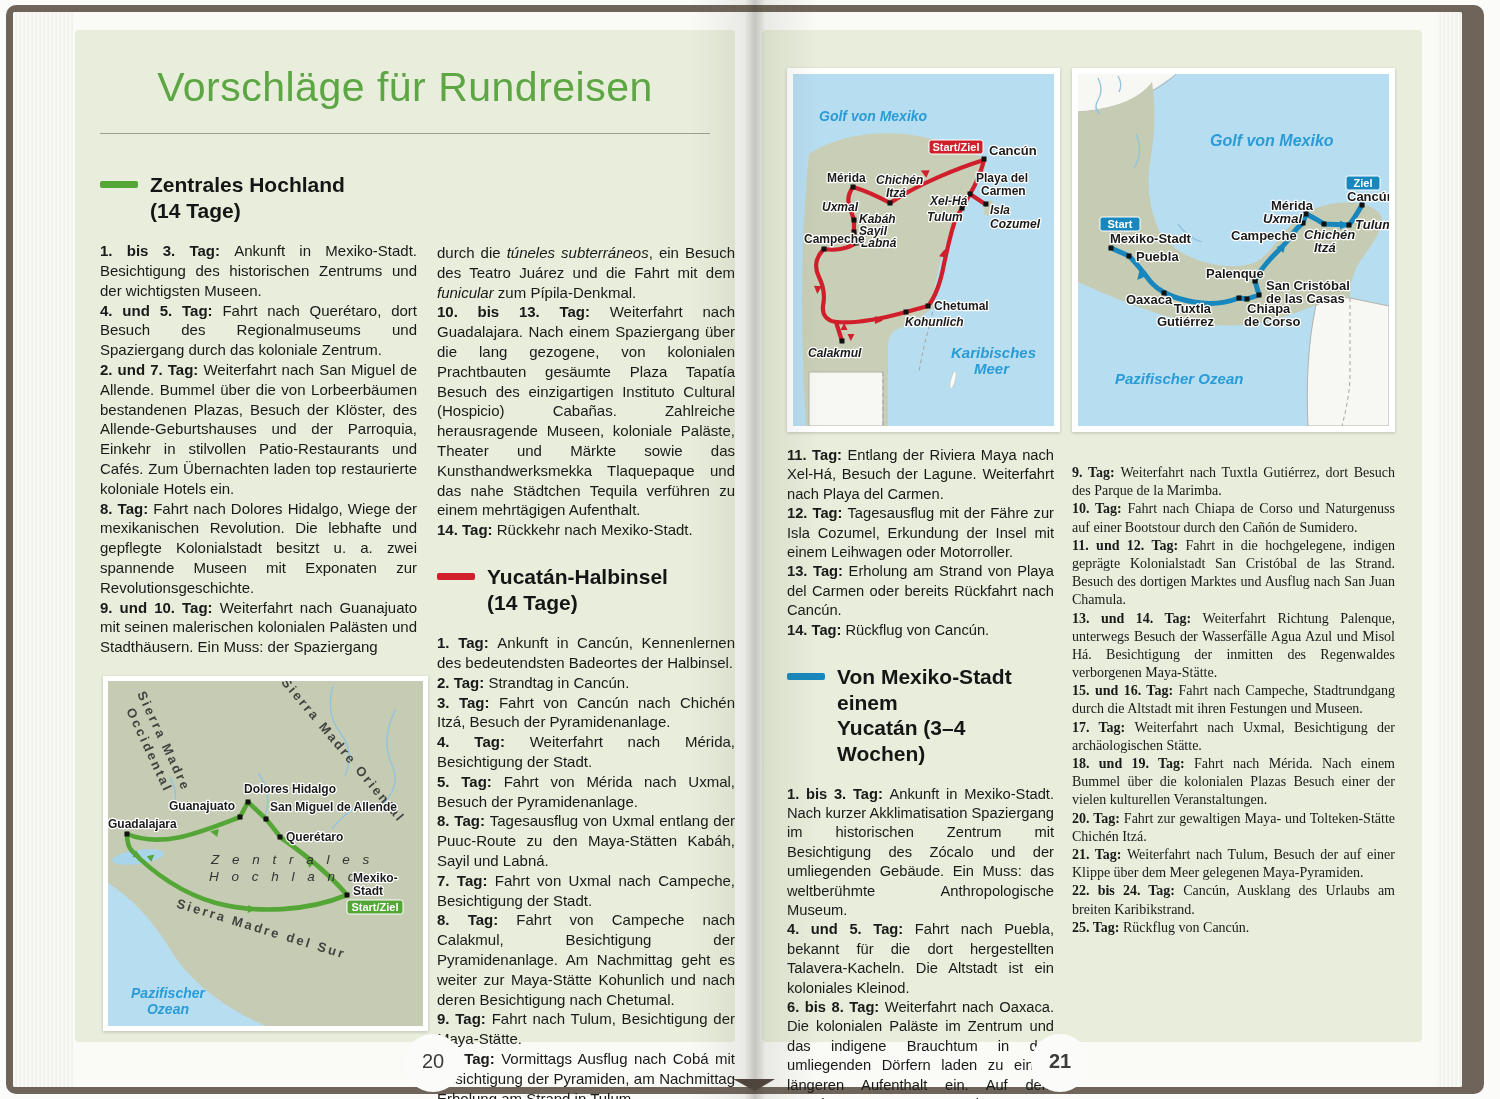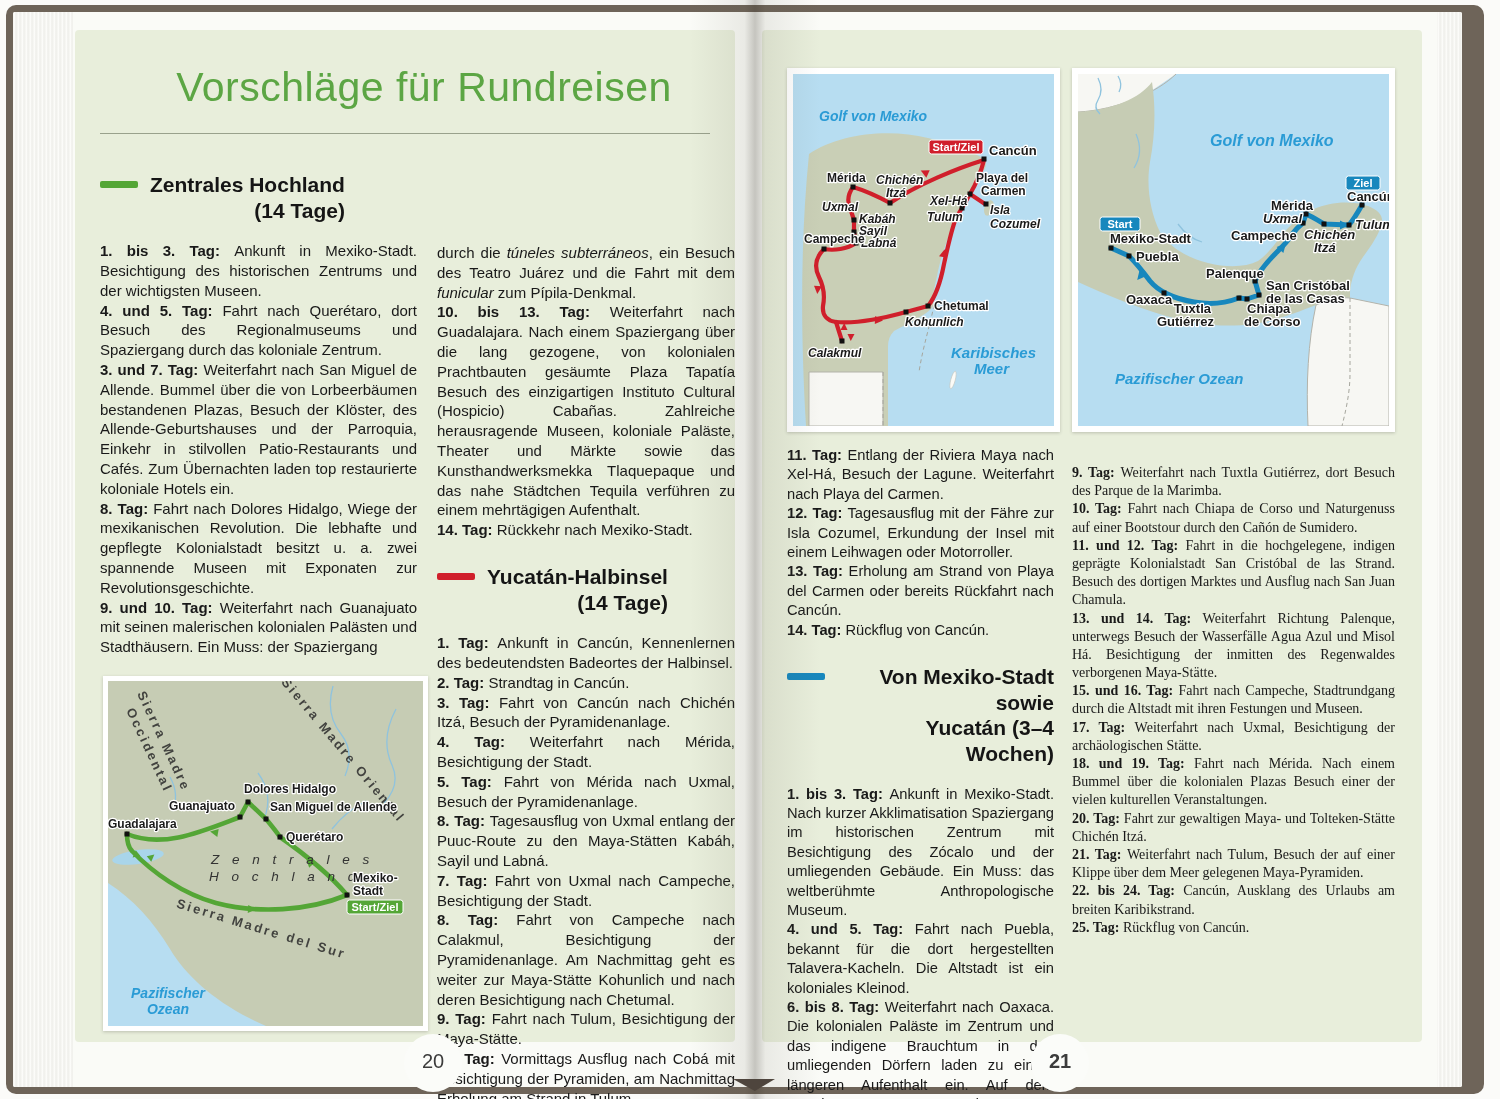--- a/index.html
+++ b/index.html
@@ -12,29 +12,29 @@
   .edge-right{position:absolute;right:0;top:0;bottom:0;width:25px;
     background:repeating-linear-gradient(90deg,#f4f4f0 0px,#fefefc 2px,#e7e7e2 3px,#fbfbf8 4px);}
   .panel{position:absolute;top:30px;height:1012px;width:660px;background:#e8eedb;border-radius:4px;}
   .panel.left{left:75px;} .panel.right{left:762px;}
   .spine{position:absolute;left:690px;top:0;width:130px;height:1099px;pointer-events:none;
     background:linear-gradient(to right,rgba(0,0,0,0) 0%,rgba(90,85,70,0.10) 42%,rgba(60,55,45,0.28) 50%,rgba(90,85,70,0.10) 58%,rgba(0,0,0,0) 100%);}
   .spine-notch{position:absolute;left:733px;top:1079px;width:42px;height:12px;background:#4e453d;
     clip-path:polygon(0 0,100% 0,52% 100%);}
 
   .page-title{position:absolute;left:75px;top:64px;width:660px;text-align:center;
-    font-size:41px;font-weight:400;letter-spacing:0.5px;color:#5ca644;padding-left:19px;}
+    font-size:41px;font-weight:400;letter-spacing:0.5px;color:#5ca644;}
   .title-rule{position:absolute;left:100px;top:133px;width:610px;height:0;border-top:1.6px solid #99a18c;}
 
   .col{position:absolute;font-size:15px;line-height:1.32;color:#191919;text-align:justify;
        hyphens:auto;-webkit-hyphens:auto;}
   .col p.day{margin:0;}
   .col p.day b{font-weight:bold;}
   .col i{font-style:italic;}
-  .sec-head{display:flex;margin:24px 0 18px 0;text-align:right;}
+  .sec-head{display:flex;margin:24px 0 18px 0;text-align:left;}
   .sec-head:first-child{margin-top:0;}
   .sec-dash{flex:0 0 38px;height:7px;border-radius:2px;margin:9px 12px 0 0;}
   .sec-title{font-size:21px;font-weight:bold;line-height:1.22;color:#151515;}
 
   #lp-col1{left:100px;top:172px;width:317px;}
   #lp-col2{left:437px;top:243px;width:298px;}
   #rp-col1{left:787px;top:446px;width:267px;font-size:14.7px;}
   #rp-col2{left:1072px;top:464px;width:323px;font-size:14px;line-height:1.3;font-family:Liberation Serif, serif;}
 
   .map-frame{position:absolute;border:5px solid #ffffff;box-shadow:0 1px 3px rgba(60,60,50,0.25);
@@ -80,21 +80,21 @@
   <div class="col" id="lp-col1">
       <div class="sec-head">
         <span class="sec-dash" style="background: rgb(84, 166, 54);"></span>
         <div class="sec-title">
           <div>Zentrales Hochland</div>
           <div>(14 Tage)</div>
         </div>
       </div>
       <p class="day"><b>1. bis 3. Tag: </b><span>Ankunft in Mexiko-Stadt. Besichtigung des historischen Zentrums und der wichtigsten Museen.</span></p>
       <p class="day"><b>4. und 5. Tag: </b><span>Fahrt nach Querétaro, dort Besuch des Regionalmuseums und Spaziergang durch das koloniale Zentrum.</span></p>
-      <p class="day"><b>3. und 7. Tag: </b><span>Weiterfahrt nach San Miguel de Allende. Bummel über die von Lorbeerbäumen bestandenen Plazas, Besuch der Klöster, des Allende-Geburtshauses und der Parroquia, Einkehr in stilvollen Patio-Restaurants und Cafés. Zum Übernachten laden top restaurierte koloniale Hotels ein.</span></p>
+      <p class="day"><b>2. und 7. Tag: </b><span>Weiterfahrt nach San Miguel de Allende. Bummel über die von Lorbeerbäumen bestandenen Plazas, Besuch der Klöster, des Allende-Geburtshauses und der Parroquia, Einkehr in stilvollen Patio-Restaurants und Cafés. Zum Übernachten laden top restaurierte koloniale Hotels ein.</span></p>
       <p class="day"><b>8. Tag: </b><span>Fahrt nach Dolores Hidalgo, Wiege der mexikanischen Revolution. Die lebhafte und gepflegte Kolonialstadt besitzt u. a. zwei spannende Museen mit Exponaten zur Revolutionsgeschichte.</span></p>
       <p class="day"><b>9. und 10. Tag: </b><span>Weiterfahrt nach Guanajuato mit seinen malerischen kolonialen Palästen und Stadthäusern. Ein Muss: der Spaziergang</span></p>
     </div>
   <div class="col" id="lp-col2">
       <p class="day"><span>durch die </span><i>túneles subterráneos</i><span>, ein Besuch des Teatro Juárez und die Fahrt mit dem </span><i>funicular</i><span> zum Pípila-Denkmal.</span></p>
       <p class="day"><b>10. bis 13. Tag: </b><span>Weiterfahrt nach Guadalajara. Nach einem Spaziergang über die lang gezogene, von kolonialen Prachtbauten gesäumte Plaza Tapatía Besuch des einzigartigen Instituto Cultural (Hospicio) Cabañas. Zahlreiche herausragende Museen, koloniale Paläste, Theater und Märkte sowie das Kunsthandwerksmekka Tlaquepaque und das nahe Städtchen Tequila verführen zu einem mehrtägigen Aufenthalt.</span></p>
       <p class="day"><b>14. Tag: </b><span>Rückkehr nach Mexiko-Stadt.</span></p>
       <div class="sec-head">
         <span class="sec-dash" style="background: rgb(208, 31, 43);"></span>
         <div class="sec-title">
@@ -340,21 +340,21 @@
   </div>
 
   <div class="col" id="rp-col1">
       <p class="day"><b>11. Tag: </b><span>Entlang der Riviera Maya nach Xel-Há, Besuch der Lagune. Weiterfahrt nach Playa del Carmen.</span></p>
       <p class="day"><b>12. Tag: </b><span>Tagesausflug mit der Fähre zur Isla Cozumel, Erkundung der Insel mit einem Leihwagen oder Motorroller.</span></p>
       <p class="day"><b>13. Tag: </b><span>Erholung am Strand von Playa del Carmen oder bereits Rückfahrt nach Cancún.</span></p>
       <p class="day"><b>14. Tag: </b><span>Rückflug von Cancún.</span></p>
       <div class="sec-head">
         <span class="sec-dash" style="background: rgb(23, 135, 189);"></span>
         <div class="sec-title">
-          <div>Von Mexiko-Stadt sowie</div>
+          <div>Von Mexiko-Stadt einem</div>
           <div>Yucatán (3–4 Wochen)</div>
         </div>
       </div>
       <p class="day"><b>1. bis 3. Tag: </b><span>Ankunft in Mexiko-Stadt. Nach kurzer Akklimatisation Spaziergang im historischen Zentrum mit Besichtigung des Zócalo und der umliegenden Gebäude. Ein Muss: das weltberühmte Anthropologische Museum.</span></p>
       <p class="day"><b>4. und 5. Tag: </b><span>Fahrt nach Puebla, bekannt für die dort hergestellten Talavera-Kacheln. Die Altstadt ist ein koloniales Kleinod.</span></p>
       <p class="day"><b>6. bis 8. Tag: </b><span>Weiterfahrt nach Oaxaca. Die kolonialen Paläste im Zentrum und das indigene Brauchtum in den umliegenden Dörfern laden zu einem längeren Aufenthalt ein. Auf dem Hausberg von Oaxaca, dem Monte Albán, thront ein präkolumbisches Zeremonialzentrum.</span></p>
     </div>
   <div class="col" id="rp-col2">
       <p class="day"><b>9. Tag: </b><span>Weiterfahrt nach Tuxtla Gutiérrez, dort Besuch des Parque de la Marimba.</span></p>
       <p class="day"><b>10. Tag: </b><span>Fahrt nach Chiapa de Corso und Naturgenuss auf einer Bootstour durch den Cañón de Sumidero.</span></p>

